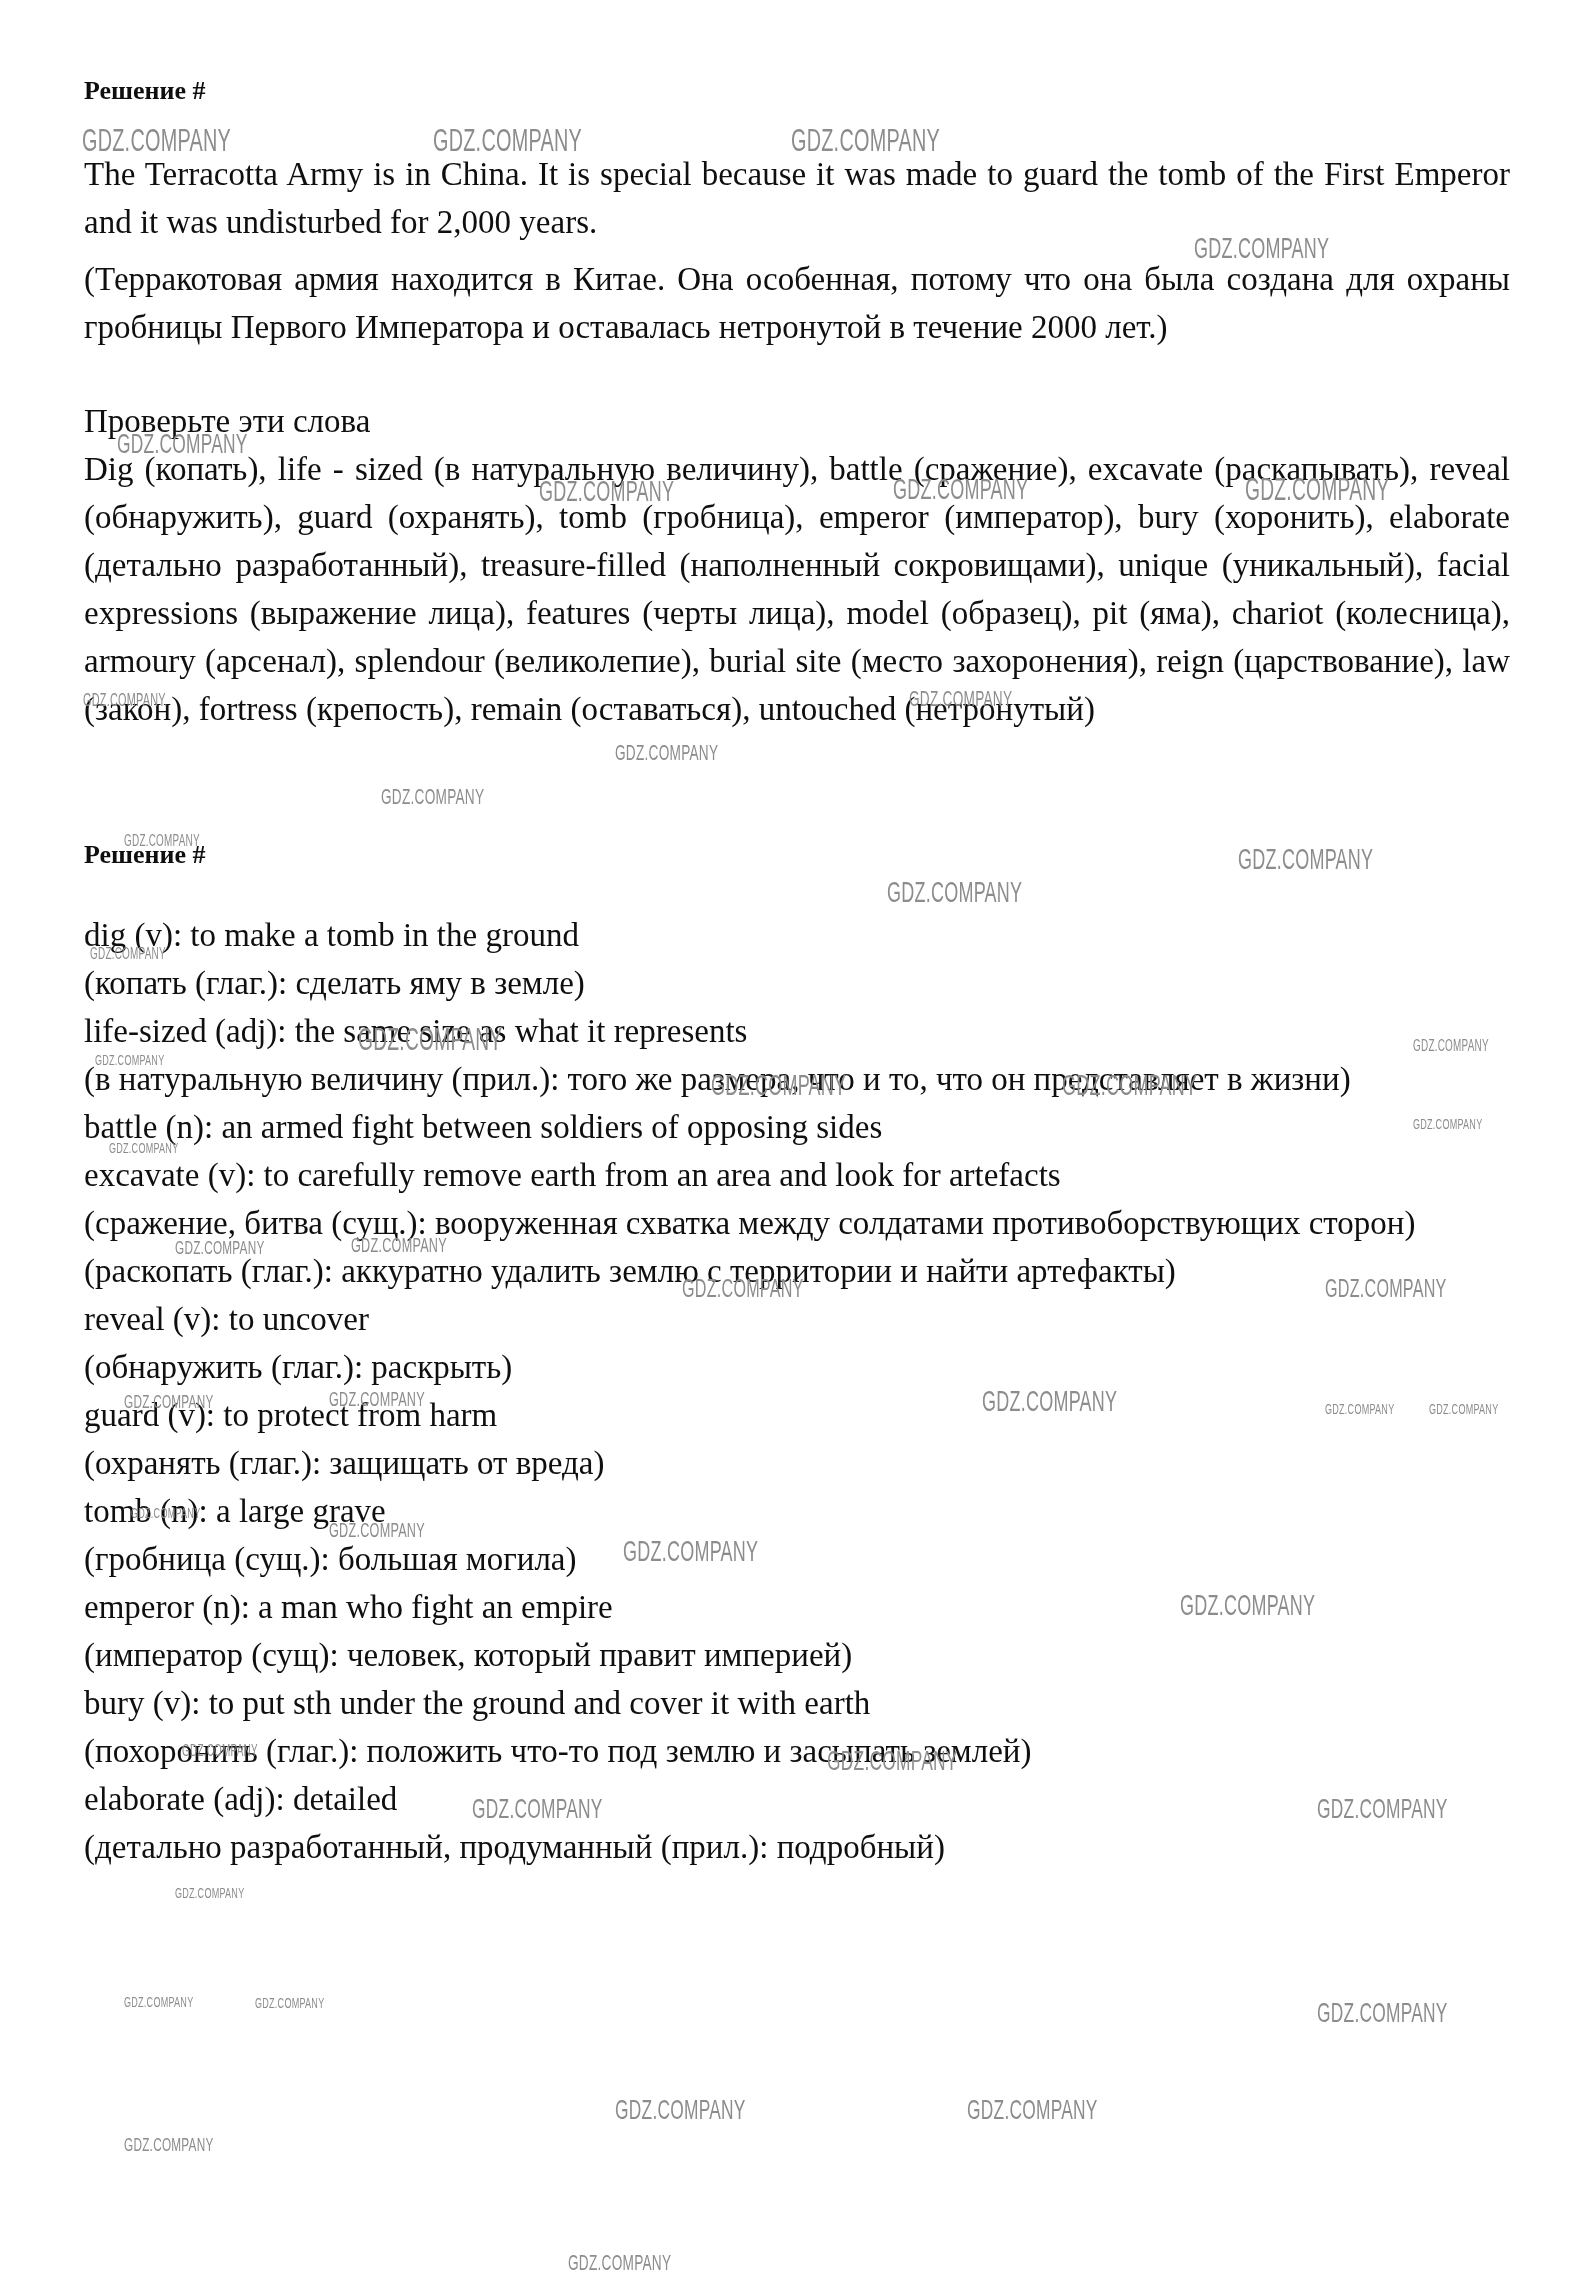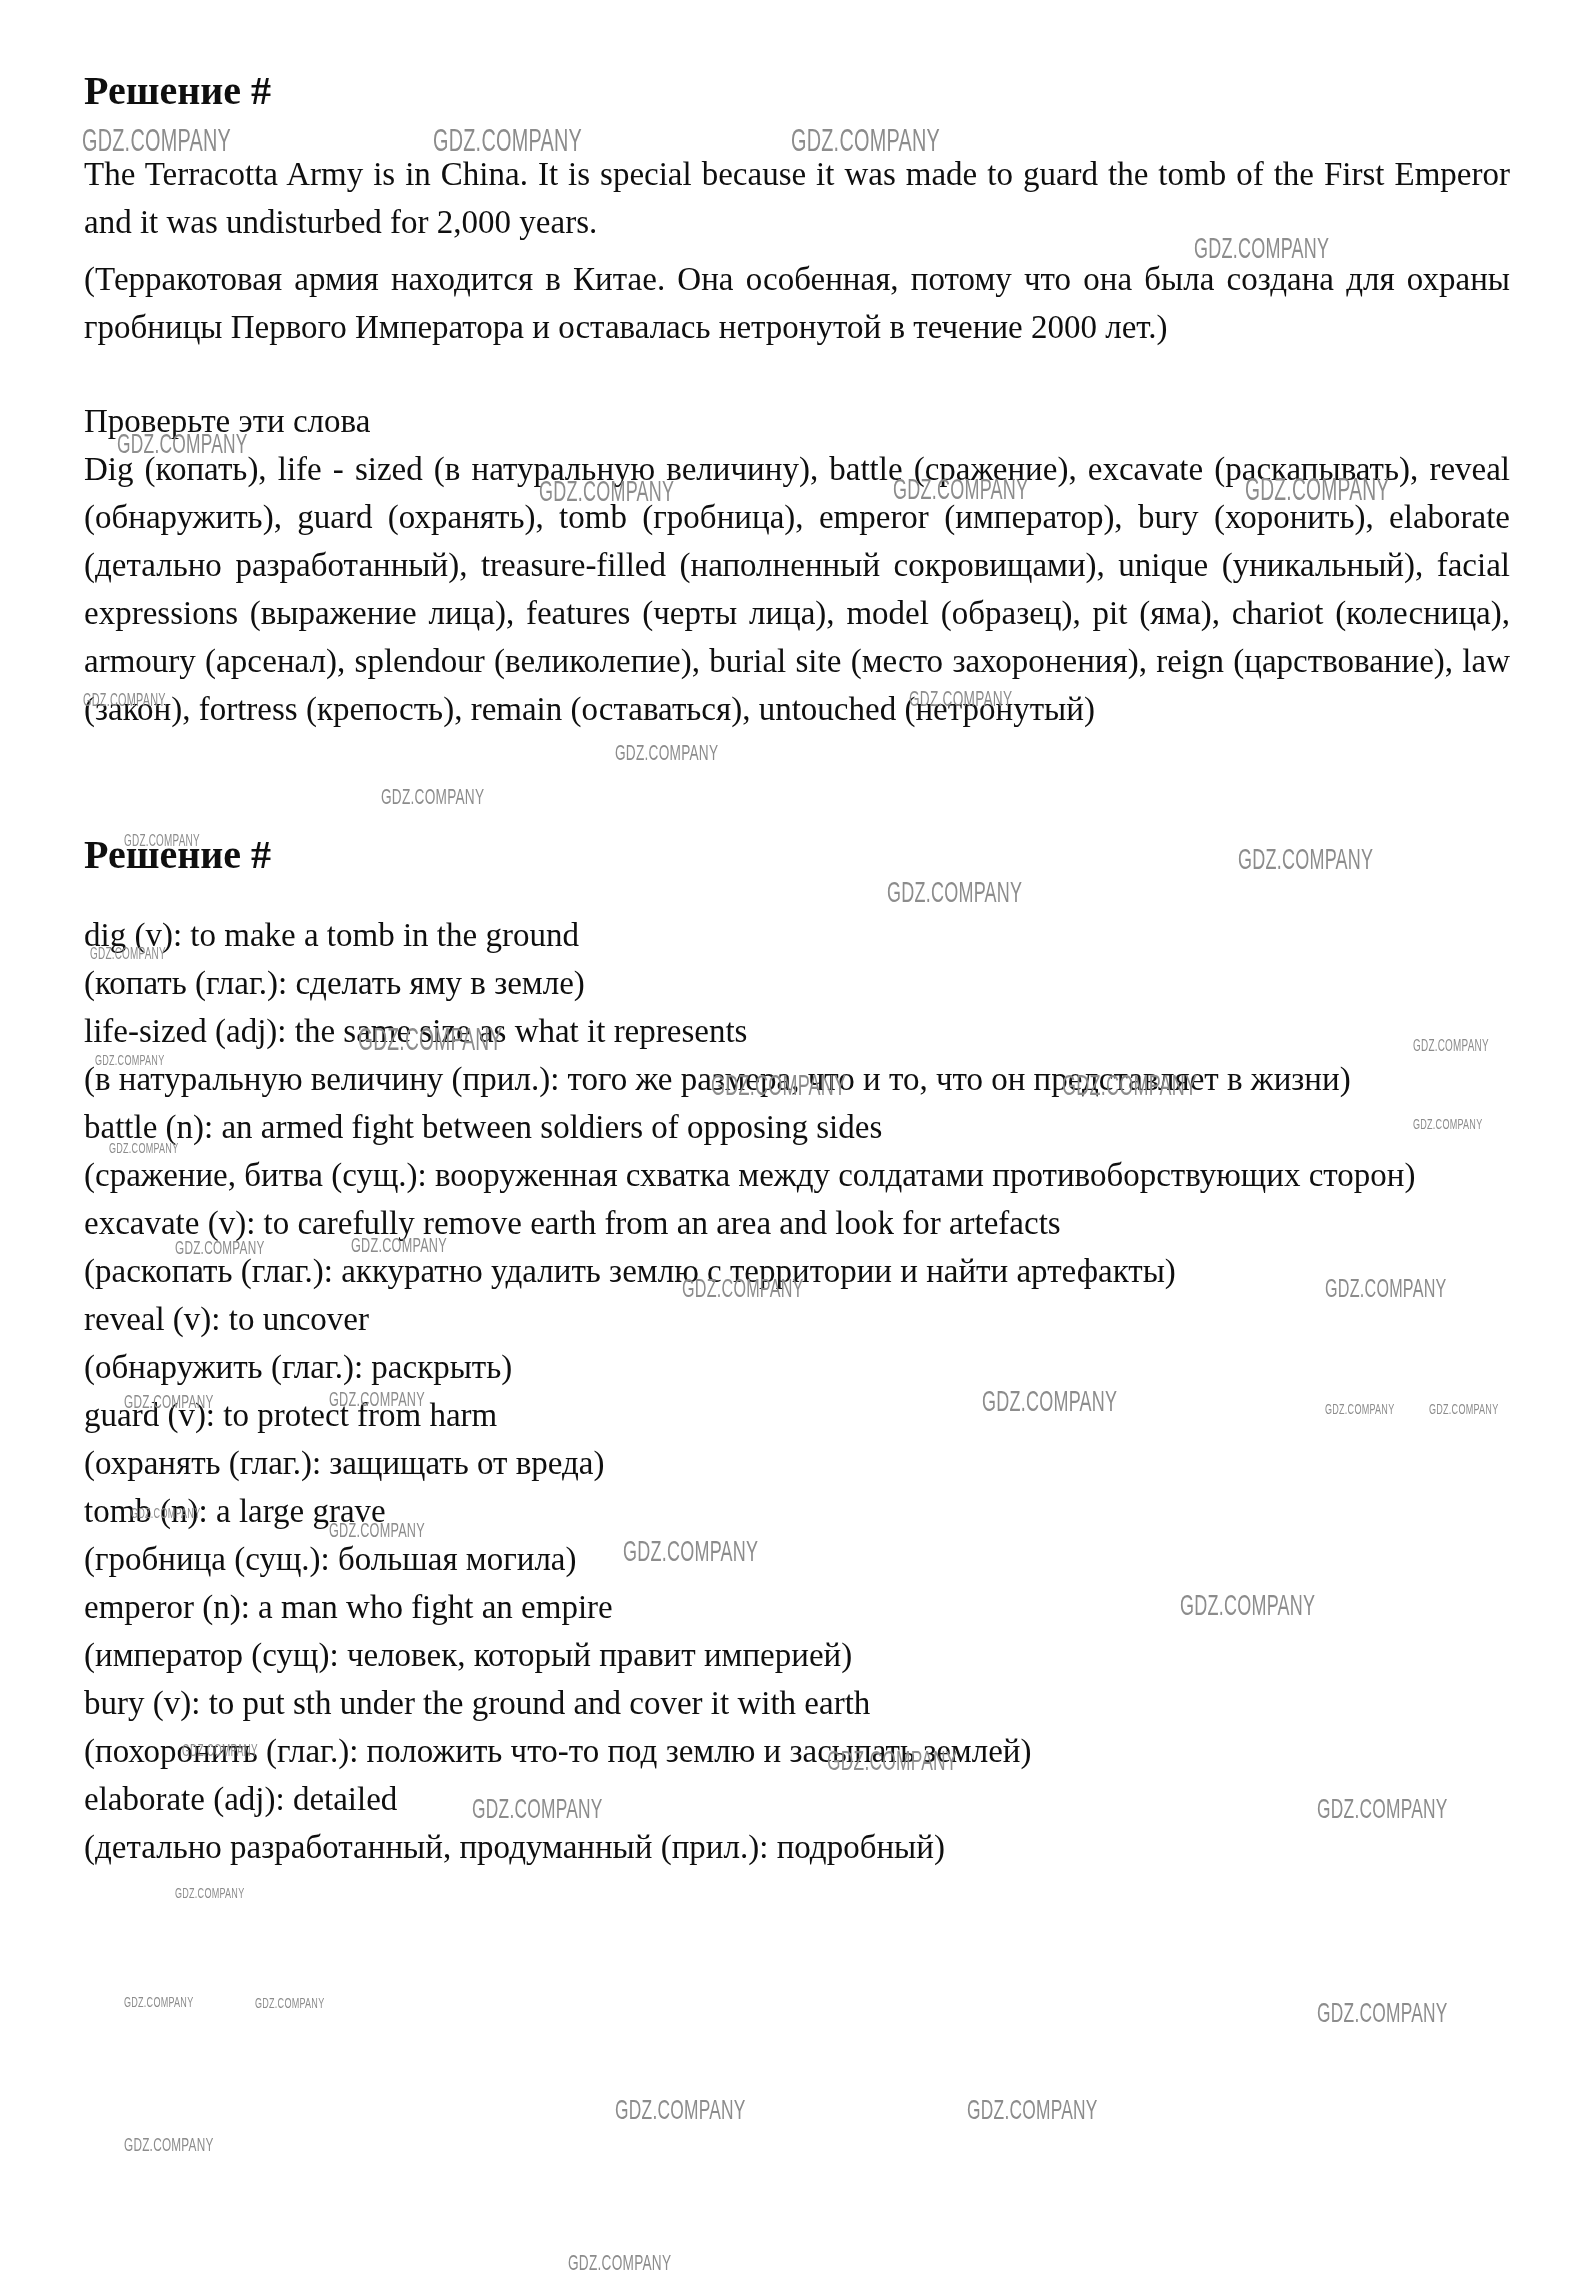--- a/index.html
+++ b/index.html
@@ -11,21 +11,21 @@
     position: relative;
     overflow: hidden;
   }
   .page {
     position: absolute; inset: 0;
     box-sizing: border-box;
     padding: 67px 81px 0 84px;
   }
   .heading {
     margin: 0;
-    font-size: 40px;
+    font-size: 26px;
     font-weight: bold;
     line-height: 48px;
   }
   .heading-2 { margin-top: 98px; }
   .line {
     margin: 0;
     font-size: 33px;
     line-height: 48px;
   }
   .just { text-align: justify; }
@@ -61,22 +61,22 @@
   <p class="line just words">Dig (копать), life - sized (в натуральную величину), battle (сражение), excavate (раскапывать), reveal (обнаружить), guard (охранять), tomb (гробница), emperor (император), bury (хоронить), elaborate (детально разработанный), treasure-filled (наполненный сокровищами), unique (уникальный), facial expressions (выражение лица), features (черты лица), model (образец), pit (яма), chariot (колесница), armoury (арсенал), splendour (великолепие), burial site (место захоронения), reign (царствование), law (закон), fortress (крепость), remain (оставаться), untouched (нетронутый)</p>
 
   <h2 class="heading heading-2">Решение #</h2>
 
   <div class="defs">
       <p class="line just">dig (v): to make a tomb in the ground</p>
       <p class="line just">(копать (глаг.): сделать яму в земле)</p>
       <p class="line just">life-sized (adj): the same size as what it represents</p>
       <p class="line just">(в натуральную величину (прил.): того же размера, что и то, что он представляет в жизни)</p>
       <p class="line just">battle (n): an armed fight between soldiers of opposing sides</p>
+      <p class="line just">excavate (v): to carefully remove earth from an area and look for artefacts</p>
       <p class="line just">(сражение, битва (сущ.): вооруженная схватка между солдатами противоборствующих сторон)</p>
-      <p class="line just">excavate (v): to carefully remove earth from an area and look for artefacts</p>
       <p class="line just">(раскопать (глаг.): аккуратно удалить землю с территории и найти артефакты)</p>
       <p class="line just">reveal (v): to uncover</p>
       <p class="line just">(обнаружить (глаг.): раскрыть)</p>
       <p class="line just">guard (v): to protect from harm</p>
       <p class="line just">(охранять (глаг.): защищать от вреда)</p>
       <p class="line just">tomb (n): a large grave</p>
       <p class="line just">(гробница (сущ.): большая могила)</p>
       <p class="line just">emperor (n): a man who fight an empire</p>
       <p class="line just">(император (сущ): человек, который правит империей)</p>
       <p class="line just">bury (v): to put sth under the ground and cover it with earth</p>

